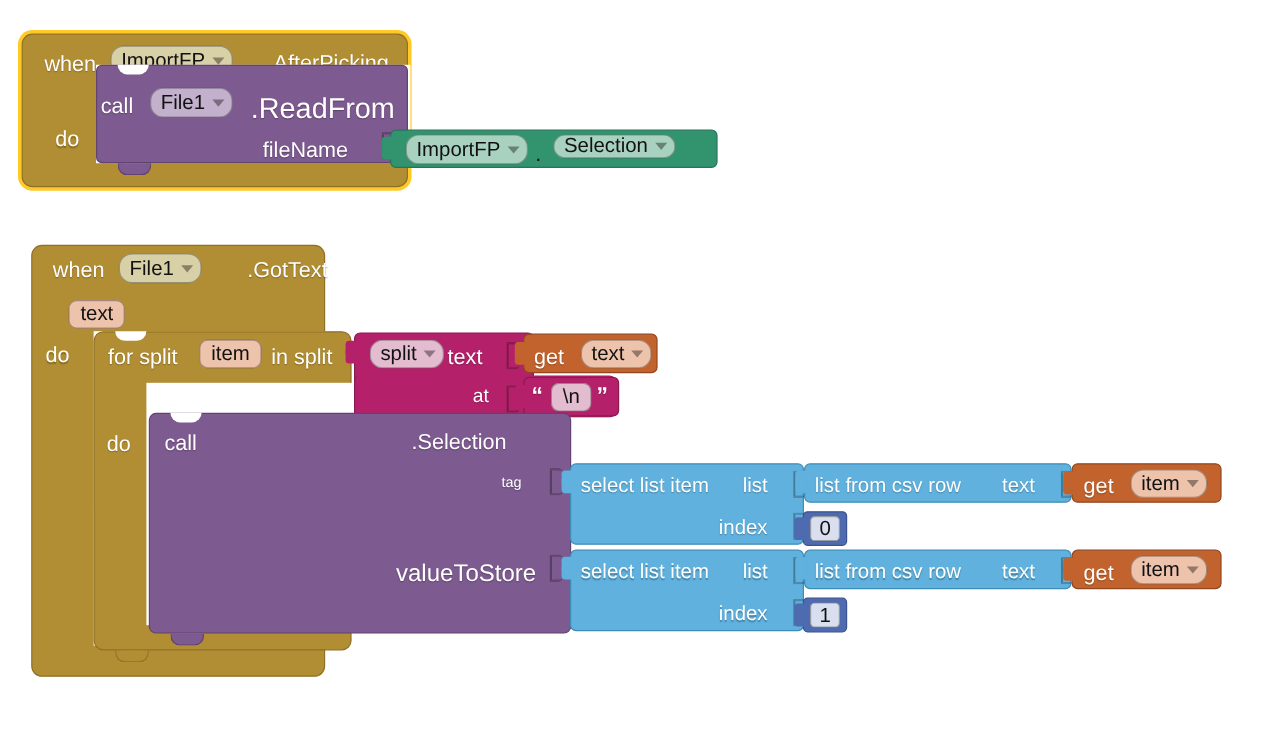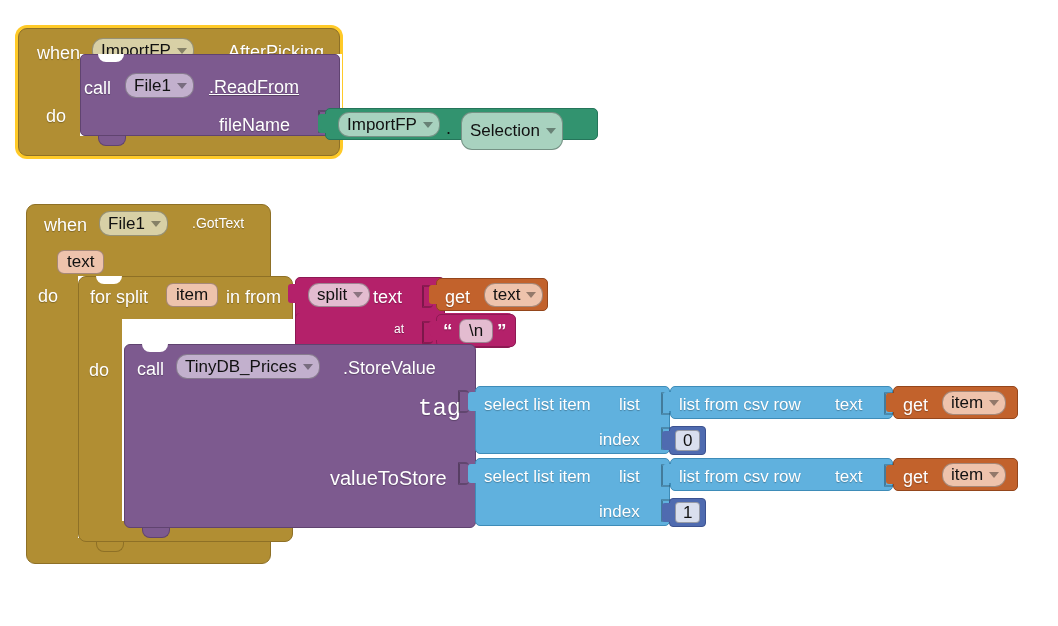--- a/index.html
+++ b/index.html
@@ -179,57 +179,57 @@
 
     <div class="bump-bot c-method" style="left:80px; top:108px; z-index:3; border:1px solid #604370; border-top:none;"></div>
 
     <div class="lbl" style="left:66px; top:50px; z-index:5; font-size:18px;">call</div>
 
     <div class="field f-method" style="left:107px; top:45px; height:25px; z-index:5;">
       <span class="ftext">File1</span>
       <span class="caret"></span>
     </div>
 
-    <div class="lbl" style="left:191px; top:49px; z-index:5; font-size:18px;text-decoration:underline;">.ReadFrom</div>
+    <div class="lbl" style="left:191px; top:49px; z-index:5; font-size:24px;">.ReadFrom</div>
 
     <div class="lbl" style="left:201px; top:87px; z-index:5; font-size:18px;">fileName</div>
 
     <div class="socket" style="left:300px; top:82px; z-index:5;"></div>
   </div>
 
   <div class="layer" style="left:316px; top:108px; width:282px; height:32px;">
     <div class="blk c-getter" style="left:9px; top:0; width:273px; height:32px; border:1px solid #25755a;"></div>
     <div class="plug c-getter" style="left:2px; top:6px; background:#32936f;"></div>
 
     <div class="field f-getter" style="left:22px; top:4px; height:25px; z-index:4;">
       <span class="ftext">ImportFP</span>
       <span class="caret"></span>
     </div>
 
     <div class="lbl dark" style="left:130px; top:10px; font-size:18px;">.</div>
 
-    <div class="field f-getter" style="left:145px; top:4px; height:38px; z-index:4;">
+    <div class="field f-getter" style="left:145px; top:4px; height:20px; z-index:4;">
       <span class="ftext">Selection</span>
       <span class="caret"></span>
     </div>
   </div>
 
   <div class="layer" style="left:26px; top:204px; width:245px; height:360px;">
     <div class="blk c-event c-event-b" style="left:0; top:0; width:245px; height:360px; border-radius:9px;"></div>
 
     <div style="position:absolute; left:52px; top:72px; width:196px; height:262px; background:#ffffff; z-index:1;"></div>
 
     <div class="lbl" style="left:18px; top:11px; font-size:18px;">when</div>
 
     <div class="field f-event" style="left:73px; top:7px; height:25px; z-index:3;">
       <span class="ftext">File1</span>
       <span class="caret"></span>
     </div>
 
-    <div class="lbl" style="left:166px; top:11px; font-size:14px;">.GotText</div>
+    <div class="lbl" style="left:180px; top:11px; font-size:18px;">.GotText</div>
 
     <div class="field f-variable" style="left:31px; top:46px; height:24px; padding:0 9px; z-index:3; border-radius:7px;">
       <span class="ftext dark" style="color:#111;">text</span>
     </div>
 
   </div>
 
   <div class="lbl layer" style="left:38px; top:286px; font-size:18px; z-index:5;">do</div>
 
   <div class="layer" style="left:78px; top:276px; width:215px; height:266px;">
@@ -240,40 +240,40 @@
     <div style="position:absolute; left:44px; top:43px; width:174px; height:202px; background:#ffffff; z-index:1;"></div>
 
     <div class="bump-bot c-event" style="left:18px; top:266px; z-index:3; border:1px solid #8e7026; border-top:none;"></div>
 
     <div class="lbl" style="left:12px; top:11px; font-size:18px;">for split</div>
 
     <div class="field f-variable" style="left:88px; top:7px; height:24px; padding:0 9px; z-index:3; border-radius:7px;">
       <span class="ftext" style="color:#111;">item</span>
     </div>
 
-    <div class="lbl" style="left:148px; top:11px; font-size:18px;">in from</div>
+    <div class="lbl" style="left:148px; top:11px; font-size:18px;">in split</div>
 
     <div class="lbl" style="left:11px; top:84px; font-size:18px; z-index:5;">do</div>
   </div>
 
   <div class="layer" style="left:286px; top:277px; width:232px; height:71px;">
     <div class="blk c-text" style="left:9px; top:0; width:150px; height:71px; border:1px solid #8d1953;"></div>
     <div class="blk c-text" style="left:9px; top:36px; width:218px; height:35px; border:1px solid #8d1953; border-top:none;"></div>
     <div class="plug c-text" style="left:2px; top:7px; background:#b4216a;"></div>
 
     <div class="field f-text" style="left:22px; top:6px; height:24px; z-index:5;">
       <span class="ftext">split</span>
       <span class="caret"></span>
     </div>
 
     <div class="lbl" style="left:87px; top:10px; font-size:18px; z-index:5;">text</div>
 
     <div class="socket" style="left:136px; top:8px; z-index:6;"></div>
 
-    <div class="lbl" style="left:108px; top:45px; font-size:12px; z-index:5;">at</div>
+    <div class="lbl" style="left:108px; top:45px; font-size:16px; z-index:5;">at</div>
 
     <div class="socket" style="left:136px; top:44px; z-index:6;"></div>
   </div>
 
   <div class="layer" style="left:427px; top:278px; width:122px; height:33px;">
     <div class="blk c-variable" style="left:9px; top:0; width:112px; height:33px; border:1px solid #94461c;"></div>
     <div class="plug c-variable" style="left:2px; top:7px; background:#c2622c;"></div>
     <div class="lbl" style="left:18px; top:9px; font-size:18px; z-index:4;">get</div>
     <div class="field f-variable" style="left:57px; top:5px; height:24px; z-index:4;">
       <span class="ftext">text</span>
@@ -291,28 +291,24 @@
     <div class="lbl" style="left:70px; top:6px; font-size:19px; font-weight:bold; z-index:4;">”</div>
   </div>
 
   <div class="layer" style="left:124px; top:344px; width:352px; height:184px;">
     <div class="blk c-method c-method-b" style="left:0; top:0; width:352px; height:184px; border-radius:6px;"></div>
     <div class="bump-top" style="left:18px; top:0; z-index:4;"></div>
     <div class="bump-bot c-method" style="left:18px; top:184px; z-index:3; border:1px solid #604370; border-top:none;"></div>
 
     <div class="lbl" style="left:13px; top:15px; font-size:18px; z-index:5;">call</div>
 
-    <div class="field f-method" style="left:52px; top:10px; height:25px; z-index:5;">
-      <span class="ftext">TinyDB_Prices</span>
-      <span class="caret"></span>
-    </div>
-
-    <div class="lbl" style="left:219px; top:14px; font-size:18px; z-index:5;">.StoreValue</div>
-
-    <div class="lbl" style="left:294px; top:51px; font-size:24px; z-index:5;font-family:Liberation Mono, monospace;">tag</div>
+
+    <div class="lbl" style="left:219px; top:14px; font-size:18px; z-index:5;">.Selection</div>
+
+    <div class="lbl" style="left:294px; top:51px; font-size:12px; z-index:5;">tag</div>
     <div class="socket" style="left:334px; top:46px; z-index:6;"></div>
 
     <div class="lbl" style="left:206px; top:123px; font-size:20px; z-index:5;">valueToStore</div>
     <div class="socket" style="left:334px; top:118px; z-index:6;"></div>
   </div>
 
   <div class="layer" style="left:466px; top:386px; width:204px; height:68px;">
     <div class="blk c-list" style="left:9px; top:0; width:195px; height:68px; border:1px solid #3e8cb8;"></div>
     <div class="plug c-list" style="left:2px; top:6px; background:#60b1de;"></div>
     <div class="lbl" style="left:18px; top:9px; font-size:17px; z-index:4;">select list item</div>

